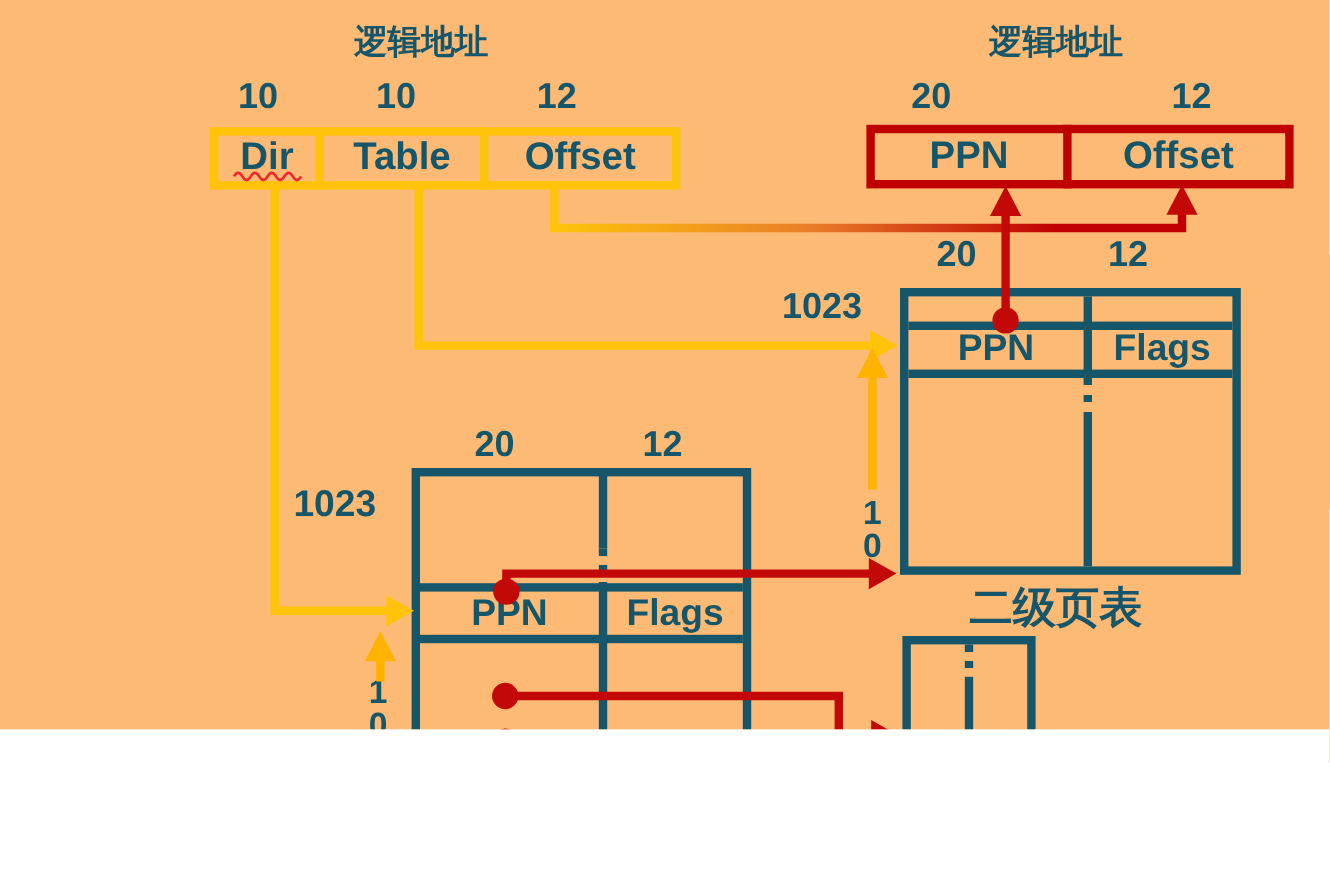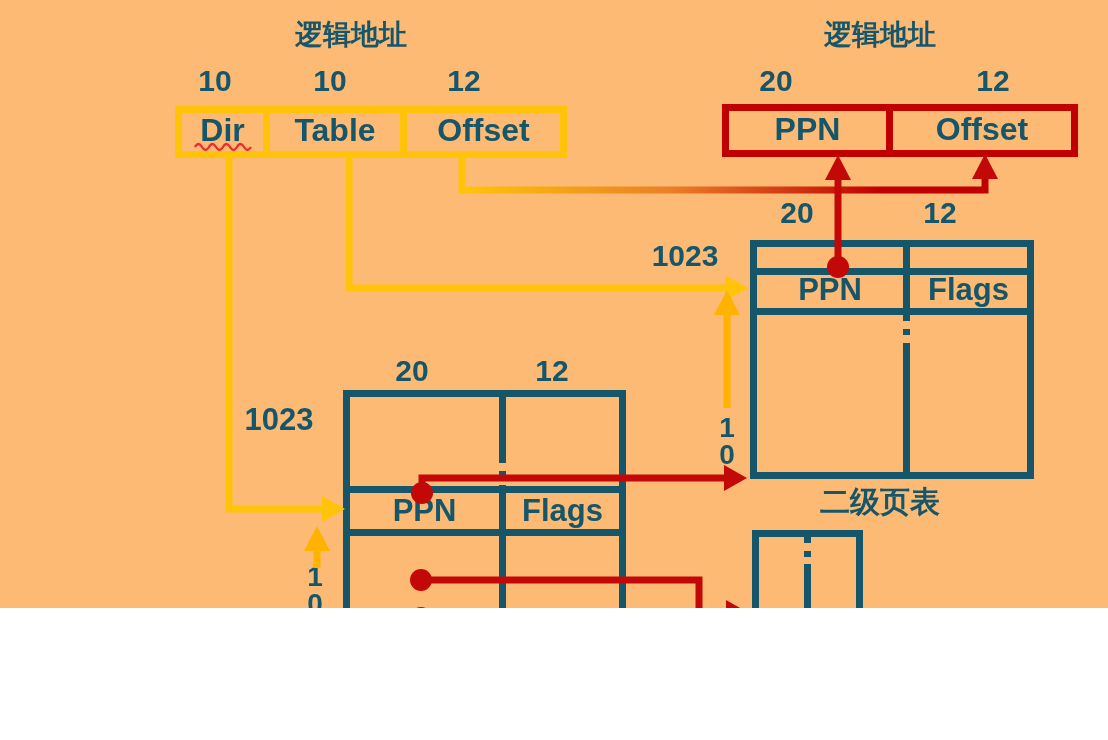--- a/index.html
+++ b/index.html
@@ -12,21 +12,21 @@
   #canvas{
     position:relative;width:1108px;height:608px;background:#fdba74;overflow:hidden;
     font-family:"Liberation Sans","DejaVu Sans",sans-serif;font-weight:bold;color:var(--teal);
   }
   .t{position:absolute;text-align:center;white-space:nowrap;}
   .title{font-size:28px;}
   .bits{font-size:30px;}
   .cell{font-size:32px;line-height:46px;}
   .rowlabel{font-size:31px;line-height:36px;}
   .idx{font-size:31px;}
-  .cap{font-size:30px;}
+  .cap{font-size:36px;}
   .vbits{font-size:28px;line-height:27px;word-break:break-all;white-space:normal;}
   .outline{position:absolute;box-sizing:border-box;background:transparent;}
   .teal-b{border:7px solid var(--teal);}
   .yellow-b{border:7px solid var(--yellow);}
   .red-b{border:7px solid var(--boxred);}
   .vline{position:absolute;width:7px;background:var(--teal);}
   .hline{position:absolute;height:7px;background:var(--teal);}
   .vdots{position:absolute;width:7px;background:repeating-linear-gradient(180deg,var(--teal) 0 6px,transparent 6px 14px);}
   .ydiv{position:absolute;width:7px;background:var(--yellow);}
   .rdiv{position:absolute;width:7px;background:var(--boxred);}

